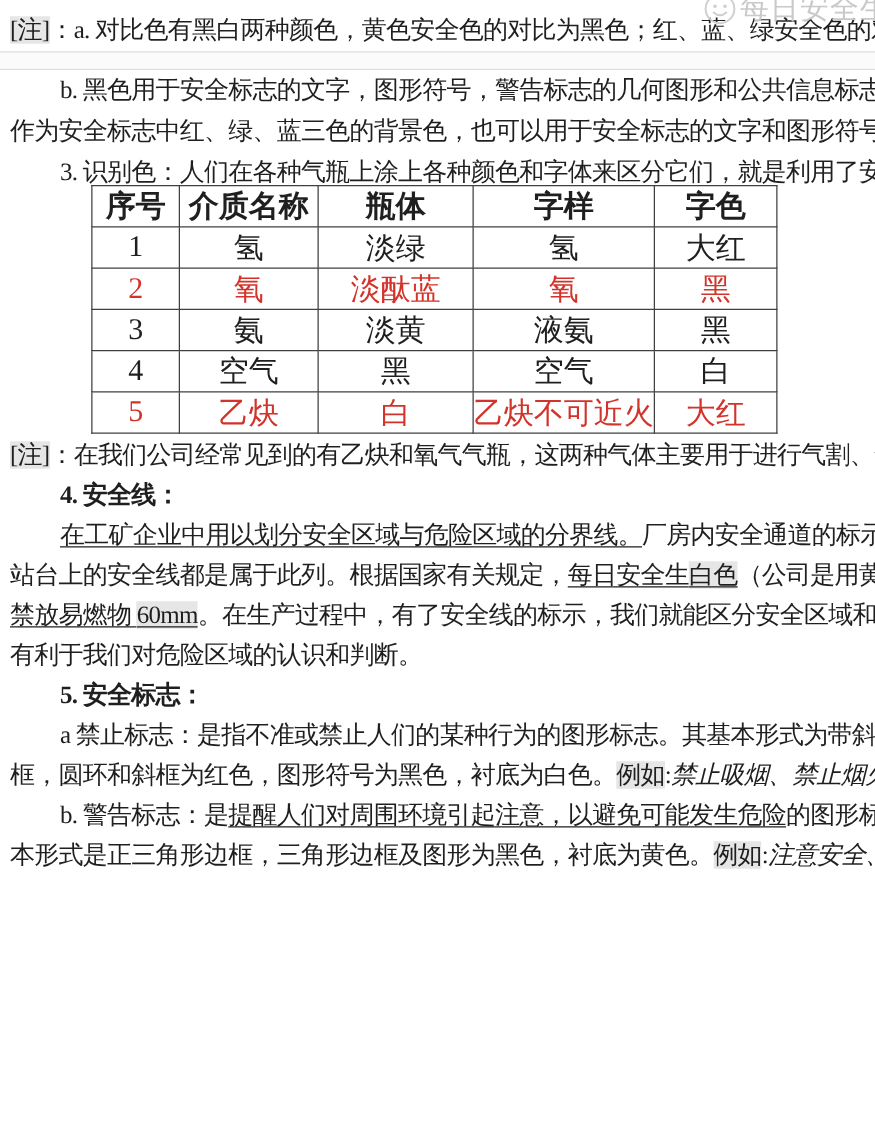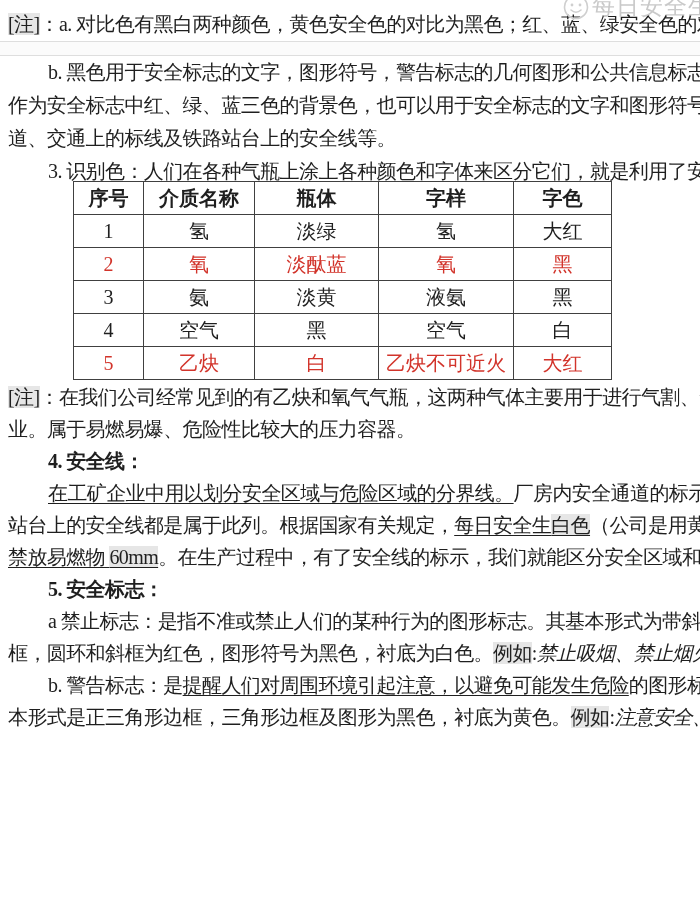--- a/index.html
+++ b/index.html
@@ -15,21 +15,21 @@
   .hl{background:var(--highlight,#e6e6e6);}
   .b{font-weight:bold;}
   .i{font-style:italic;}
   .seam{height:13px;margin:0 -8px;background:#fbfbfb;
     border-top:1px solid var(--seam-line,#dedede);
     border-bottom:1px solid var(--seam-line,#dedede);}
   table.gas{border-collapse:collapse;margin:-7px 0 1px 65px;table-layout:fixed;}
   table.gas th,table.gas td{
     border:1px solid var(--table-border,#404040);
     text-align:center;vertical-align:middle;
-    font-size:20px;height:32px;padding:0;overflow:hidden;white-space:nowrap;
+    font-size:24px;height:32px;padding:0;overflow:hidden;white-space:nowrap;
   }
   table.gas th{font-weight:bold;}
   table.gas tr.red td{color:var(--red-text,#d2342b);}
   .watermark{
     position:absolute;top:-9px;right:-12px;display:flex;align-items:center;gap:2px;
     color:var(--watermark,#c9c9c9);font-size:23px;letter-spacing:1px;pointer-events:none;
   }
   .watermark svg{display:block;}
 </style>
 </head>
@@ -47,21 +47,20 @@
       </svg>
     </span>
     <span>每日安全生</span>
   </div>
 
   <div>
       <div class="line"><span class="hl">[注]</span><span>：a. 对比色有黑白两种颜色，黄色安全色的对比为黑色；红、蓝、绿安全色的对比色均</span></div>
       <div class="seam"></div>
       <div class="line indent"><span>b. 黑色用于安全标志的文字，图形符号，警告标志的几何图形和公共信息标志。白色则</span></div>
       <div class="line"><span>作为安全标志中红、绿、蓝三色的背景色，也可以用于安全标志的文字和图形符号及安全通</span></div>
-      <div class="line"><span>道、交通上的标线及铁路站台上的安全线等。</span></div>
       <div class="line indent"><span>3. 识别色：人们在各种气瓶上涂上各种颜色和字体来区分它们，就是利用了安全色和对</span></div>
       <table class="gas">
         <colgroup>
           <col style="width: 70px;">
           <col style="width: 111px;">
           <col style="width: 124px;">
           <col style="width: 135px;">
           <col style="width: 98px;">
         </colgroup>
         <thead>
@@ -105,25 +104,25 @@
           <tr class="red">
             <td>5</td>
             <td>乙炔</td>
             <td>白</td>
             <td>乙炔不可近火</td>
             <td>大红</td>
           </tr>
         </tbody>
       </table>
       <div class="line post"><span class="hl">[注]</span><span>：在我们公司经常见到的有乙炔和氧气气瓶，这两种气体主要用于进行气割、气烘等作</span></div>
-      <div class="line post"><span>业。属于易燃易爆、危险性比较大的压力容器。</span></div>
       <div class="line indent post"><span class="b">4. 安全线：</span></div>
       <div class="line indent post"><span class="u">在工矿企业中用以划分安全区域与危险区域的分界线。</span><span>厂房内安全通道的标示线，铁路</span></div>
       <div class="line post"><span>站台上的安全线都是属于此列。根据国家有关规定，</span><span class="u">每日安全生</span><span class="u hl">白色</span><span>（公司是用黄色线划分），</span></div>
       <div class="line post"><span class="u">禁放易燃物 </span><span class="u hl">60mm</span><span>。在生产过程中，有了安全线的标示，我们就能区分安全区域和危险区域，</span></div>
+      <div class="line post"><span>有利于我们对危险区域的认识和判断。</span></div>
       <div class="line indent post"><span class="b">5. 安全标志：</span></div>
       <div class="line indent post"><span>a 禁止标志：是指不准或禁止人们的某种行为的图形标志。其基本形式为带斜杠的圆形</span></div>
       <div class="line post"><span>框，圆环和斜框为红色，图形符号为黑色，衬底为白色。</span><span class="hl">例如</span><span>:</span><span class="i">禁止吸烟、禁止烟火、禁止通</span></div>
       <div class="line indent post"><span>b. 警告标志：是</span><span class="u">提醒人们对周围环境引起注意，以避免可能发生危险</span><span>的图形标志。其基</span></div>
       <div class="line post"><span>本形式是正三角形边框，三角形边框及图形为黑色，衬底为黄色。</span><span class="hl">例如</span><span>:</span><span class="i">注意安全、当心火</span></div>
     </div>
 
 </div>
 
 </body></html>

